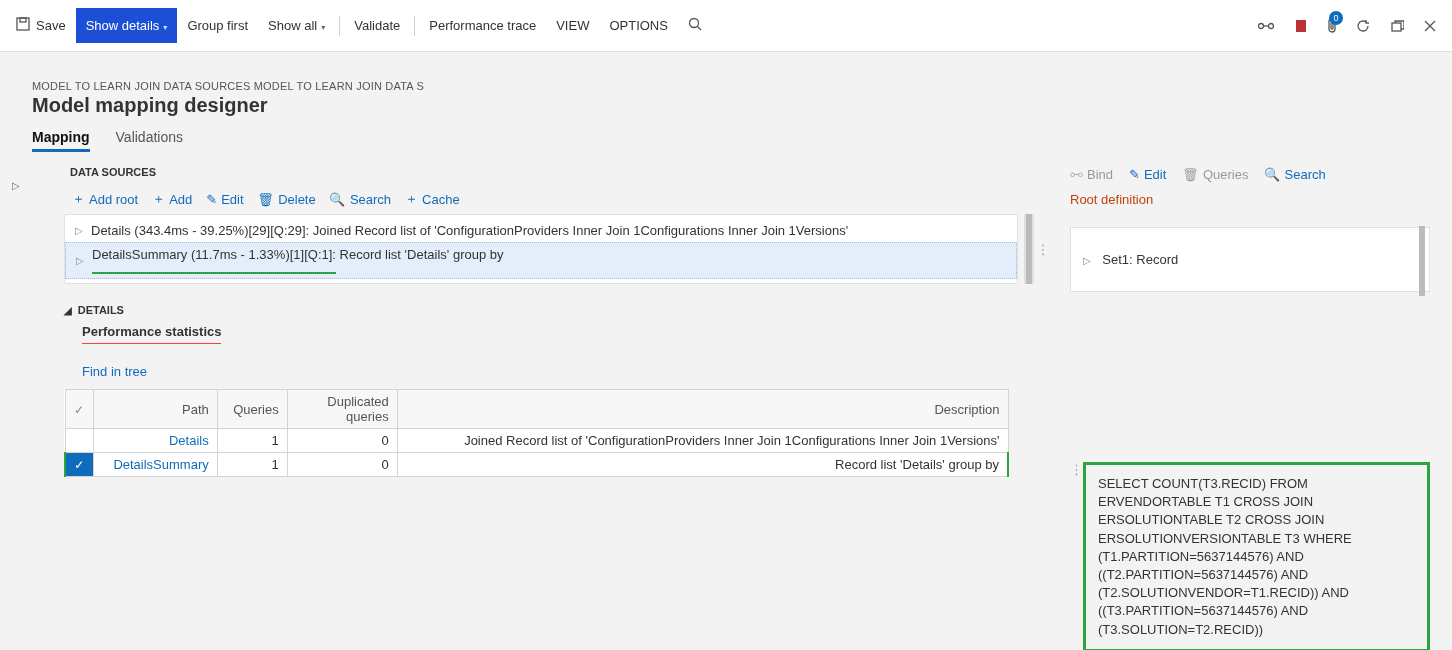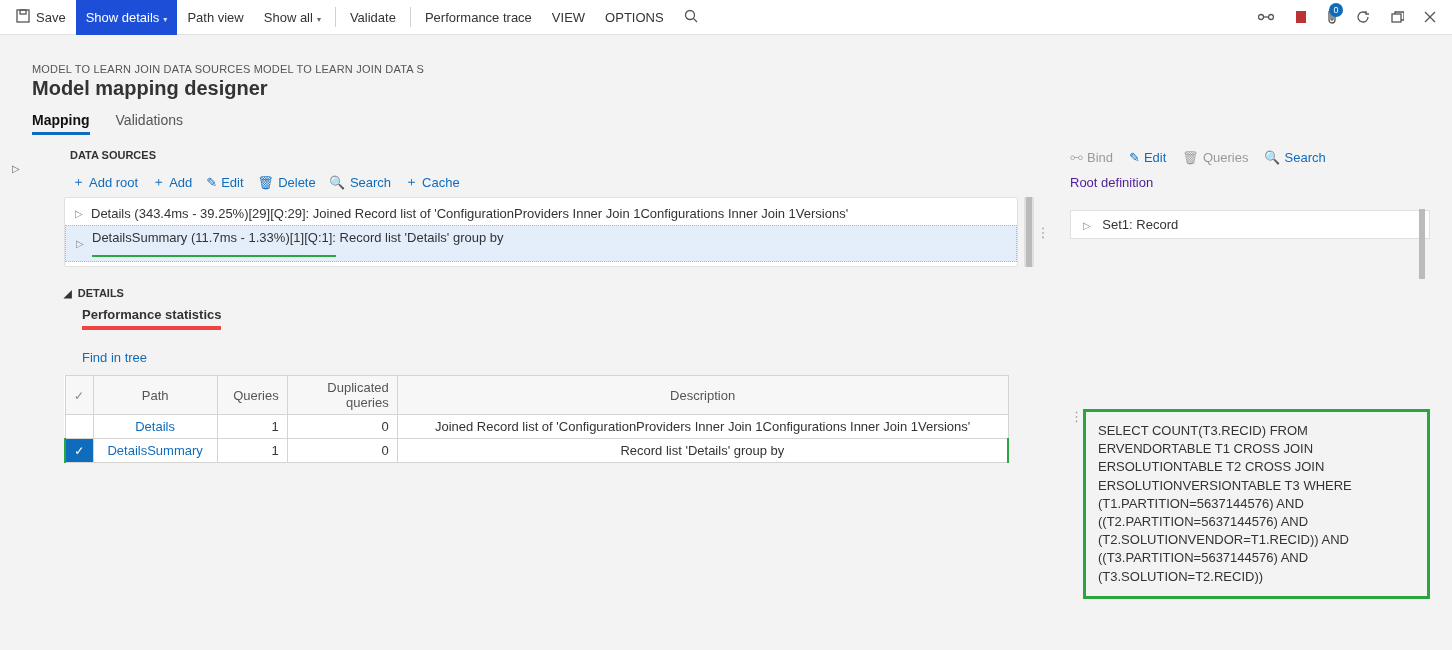--- a/index.html
+++ b/index.html
@@ -7,21 +7,21 @@
     font-family: "Segoe UI", Tahoma, sans-serif;
     font-size: 13px;
     color: #333;
     background: #f3f3f3;
     width: 1452px;
     height: 650px;
     overflow: hidden;
   }
   .toolbar {
     background: #fff;
-    height: 35px;
+    height: 52px;
     display: flex;
     align-items: center;
     border-bottom: 1px solid #e0e0e0;
     padding: 16px 6px;
   }
   .toolbar-btn {
     padding: 0 10px;
     height: 35px;
     display: flex;
     align-items: center;
@@ -67,41 +67,41 @@
   .tree-row.selected { background:#e4eefb; border:1px dotted #9fbce0;}
   .ds-summary-underline { display:inline-block; border-bottom:2px solid #2aa53f; padding-bottom:10px;}
   .scroll-indicator { width:10px; background:#e0e0e0; margin-left:6px;}
   .ds-wrap { display:flex; }
   .ds-wrap .tree-box { flex:1; }
   .ds-wrap .scroll-indicator { }
   .scroll-handle {width:6px; margin:0 auto; height:70px; background:#bbb;}
   
   .details-section { margin-top:20px; }
   .sub-tabs { margin-top:6px; margin-bottom:10px;}
-  .sub-tab { color:#333; font-weight:600; border-bottom:4px solid #ef4444; display:inline-block; padding-bottom:4px; font-size:13px;}
+  .sub-tab { color:#333; font-weight:600; border-bottom:1px solid #ef4444; display:inline-block; padding-bottom:4px; font-size:13px;}
   .find-link { color:#0f6cbd; font-size:13px; margin:10px 0 10px 18px; display:inline-block; cursor:pointer;}
   table.perf { border-collapse:collapse; width:945px; background:#fff; font-size:13px;}
-  table.perf th, table.perf td { border:1px solid #d4d4d4; padding:4px 8px; text-align:center;}
+  table.perf th, table.perf td { border:1px solid #d4d4d4; padding:4px 8px; text-align:right;}
   table.perf th { background:#f7f7f7; font-weight:400; color:#555;}
   table.perf th.num, table.perf td.num { text-align:right; width:70px;}
   table.perf th.check, table.perf td.check { width:28px; text-align:center; padding:0;}
   table.perf .path-link { color:#0f6cbd;}
   .row-selected td.check { background:#0f6cbd; color:#fff;}
   .row-selected-highlight td { border-top:2px solid #2aa53f; border-bottom:2px solid #2aa53f;}
   .row-selected-highlight td:first-child { border-left:2px solid #2aa53f;}
   .row-selected-highlight td:last-child { border-right:2px solid #2aa53f;}
   .check .chk { color:#888; font-size:12px;}
   .row-selected .chk { color:#fff;}
   
   .dm-actions { display:flex; gap:16px; font-size:13px; margin-bottom:10px;}
   .dm-actions .act { display:flex; align-items:center; gap:4px; cursor:pointer;}
   .dm-actions .act.disabled { color:#999;}
   .dm-actions .act:not(.disabled) { color:#0f6cbd;}
-  .root-def { color:#4c1d95; font-size:13px; margin-bottom:20px;}
-  .set1 { background:#fff; border:1px solid #e0e0e0; padding:6px 12px; font-size:13px; margin-bottom:30px;}
+  .root-def { color:#c2410c; font-size:13px; margin-bottom:20px;}
+  .set1 { background:#fff; border:1px solid #e0e0e0; padding:24px 12px; font-size:13px; margin-bottom:30px;}
   .set1 .caret { color:#888; font-size:10px; margin-right:8px;}
   
   .sql-box { border:3px solid #2aa53f; padding:10px 12px; font-size:13px; line-height:1.4; color:#333;}
   .right-scroll {position:absolute; right:5px; top:60px; width:6px; height:70px; background:#bbb;}
   .col-right { position:relative;}
   
   .svg-ico { stroke:#555; fill:none; stroke-width:1.3; }
 </style>
 </head>
 <body>
@@ -114,21 +114,21 @@
           <rect x="4" y="1" width="6" height="4"></rect>
         </svg>
     </span>
     <span>Save</span>
   </div>
   <div class="toolbar-btn active">
     <span>Show details</span>
     <span class="chev"></span>
   </div>
   <div class="toolbar-btn">
-      <span>Path view</span>
+      <span>Group first</span>
     </div>
   <div class="toolbar-btn">
     <span>Show all</span>
       <span class="chev"></span>
   </div>
   <div class="toolbar-sep"></div>
   <div class="toolbar-btn">
       <span>Validate</span>
     </div>
   <div class="toolbar-sep"></div>

